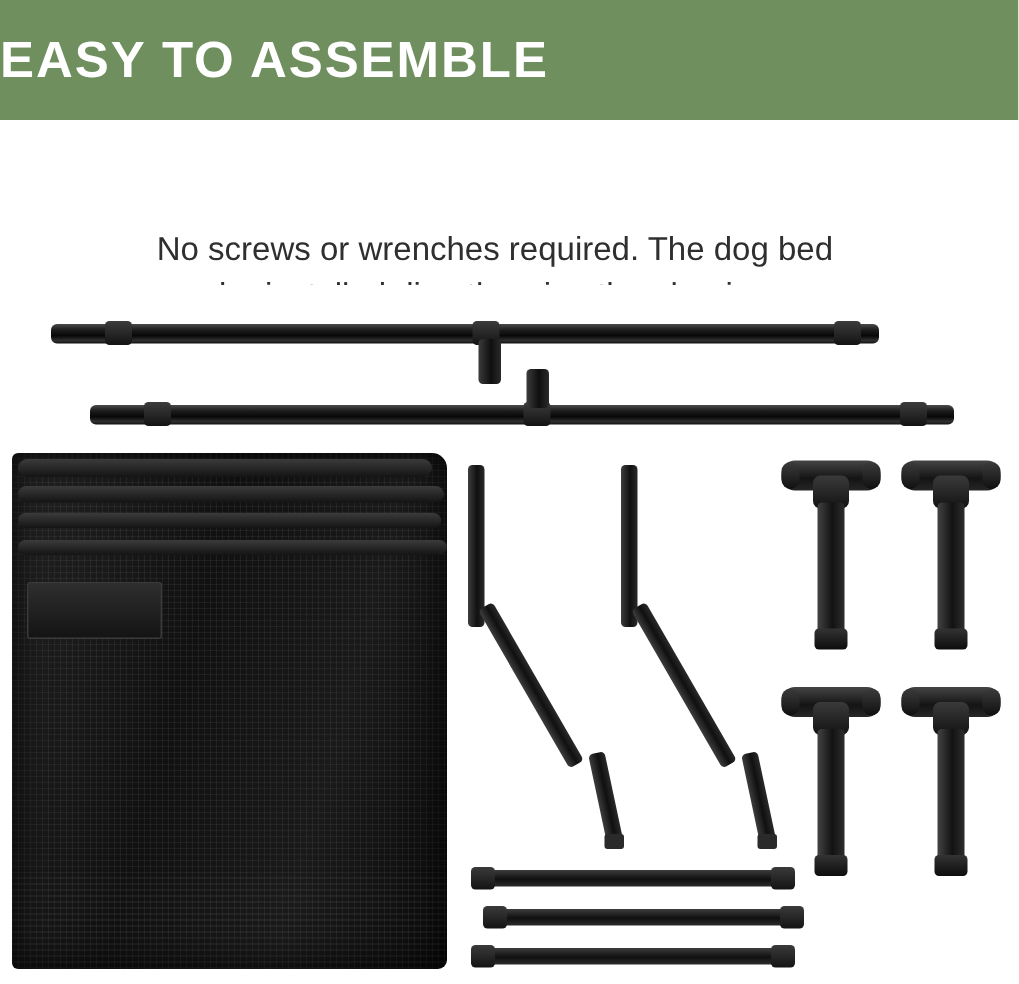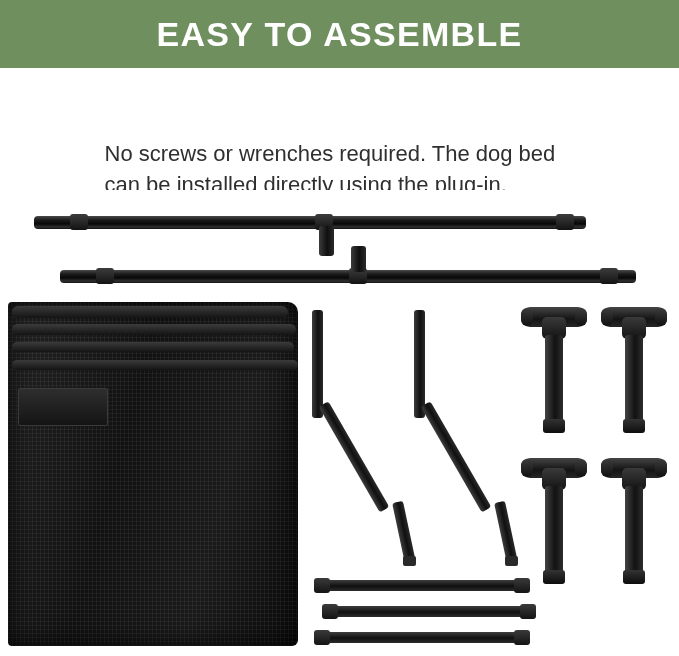--- a/index.html
+++ b/index.html
@@ -11,25 +11,25 @@
     width: 679px;
     height: 656px;
     overflow: hidden;
     font-family: "Liberation Sans", sans-serif;
     position: relative;
   }
 
   
   .banner {
     width: 679px;
-    height: 68px;
+    height: 80px;
     background: #6f8f5f;
     display: flex;
     align-items: center;
-    justify-content: center;
+    justify-content: flex-start;
     box-sizing: border-box;
   }
   .banner-title {
     color: #ffffff;
     font-size: 34px;
     font-weight: bold;
     letter-spacing: 1.3px;
     line-height: 1;
     font-family: "Liberation Sans", sans-serif;
     text-align: center;

